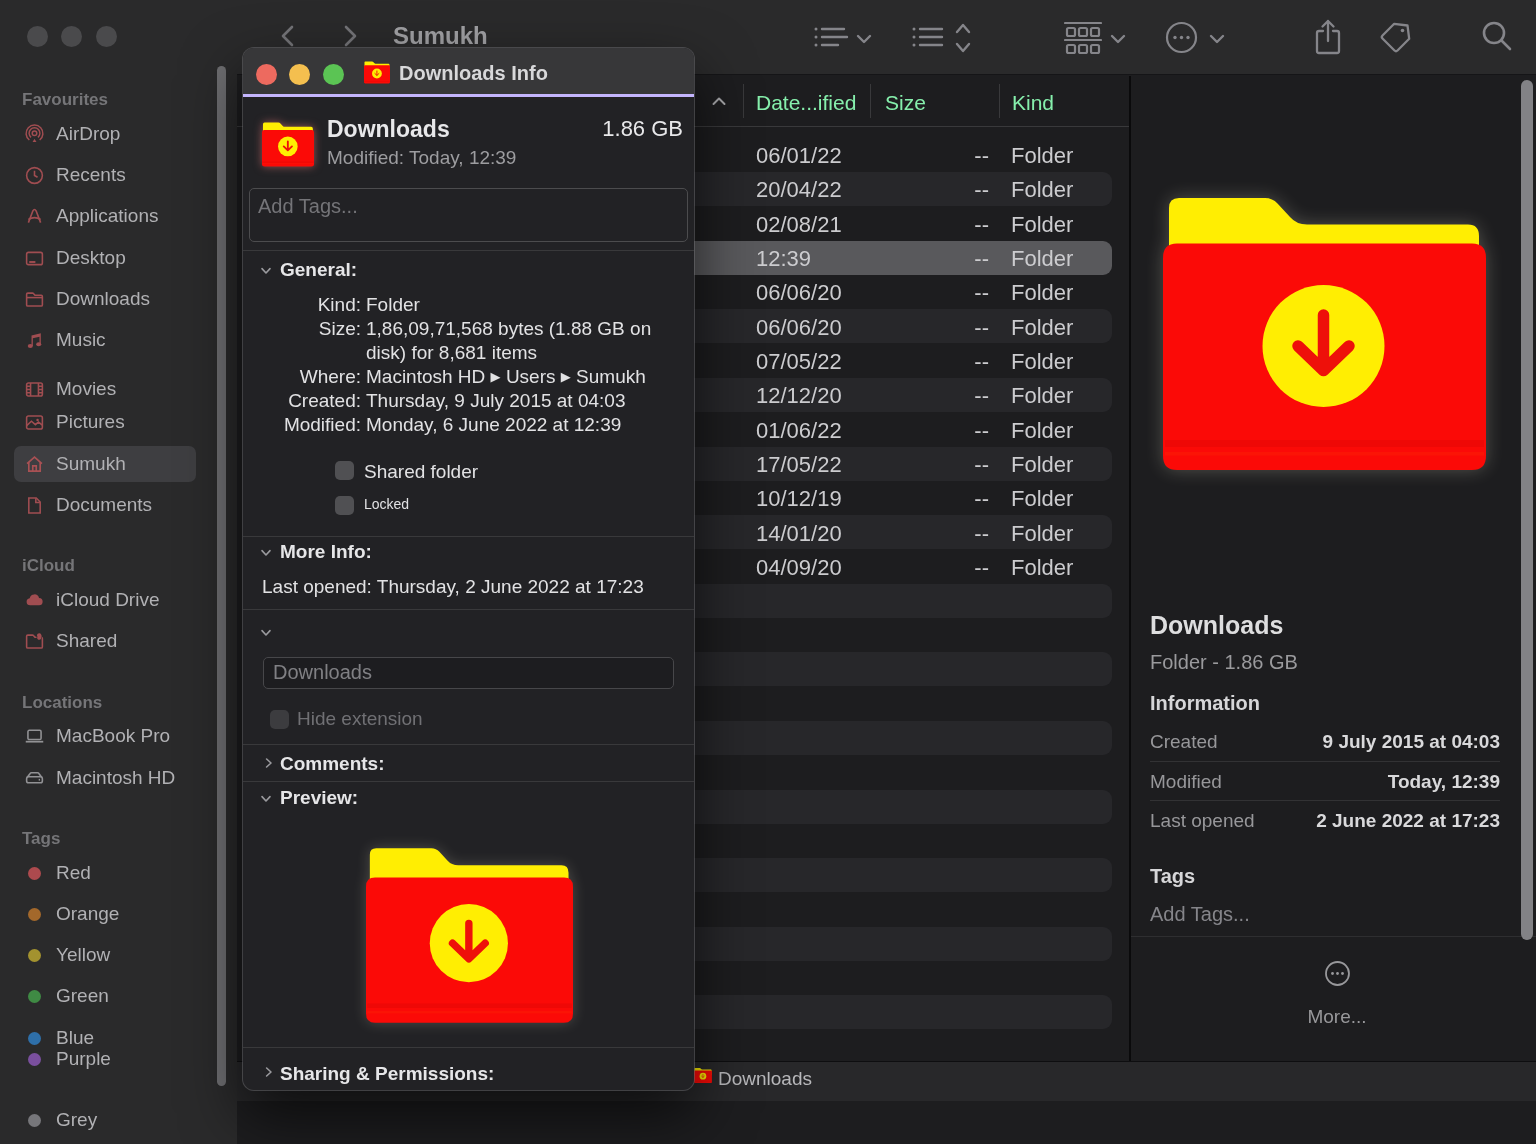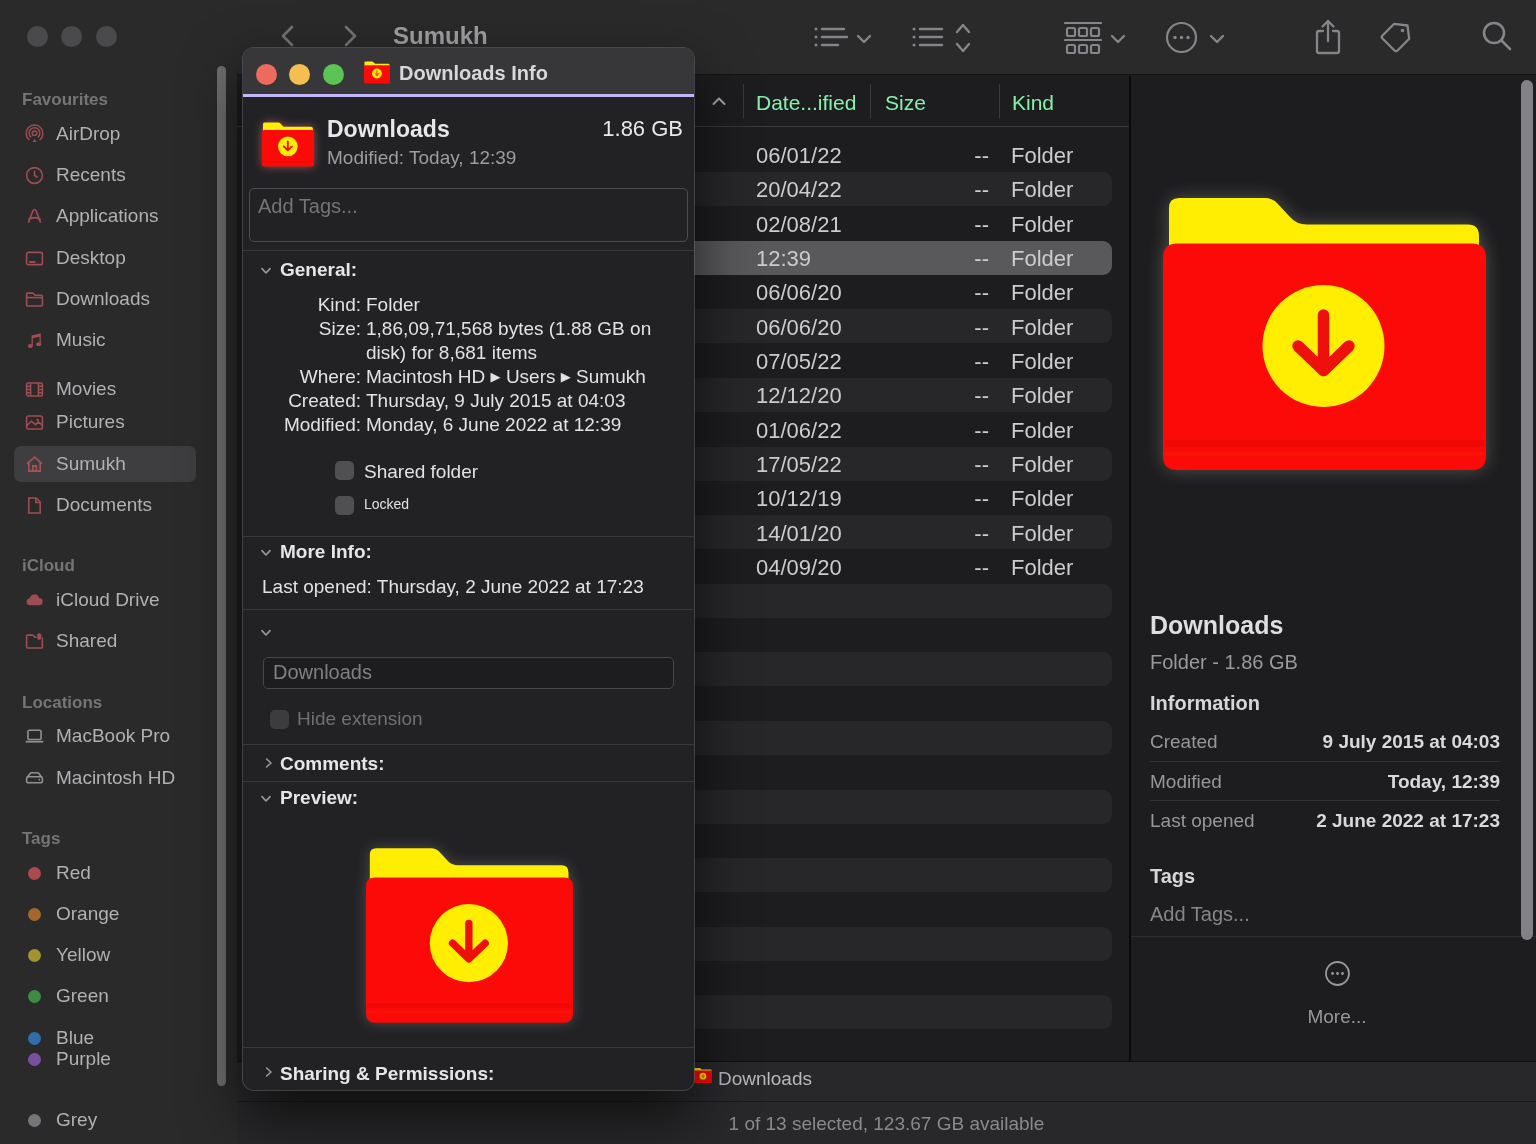--- a/index.html
+++ b/index.html
@@ -448,23 +448,20 @@
         <circle cx="18.5" cy="13.5" r="1.4" fill="#98989b" stroke="none"></circle>
       </svg>
     <div class="abs" style="left:0px; top:930px; width:412px; text-align:center; font-size:19px; color:#98989b;">More...</div>
   </div>
   <div id="pathbar" class="abs">
     <svg class="abs" style="left:457px; top:6px;" width="18" height="15" viewBox="0 0 323 272">
         <use href="#redfolder"></use>
       </svg>
     <div class="abs" style="left:481px; top:6px; font-size:19px; color:#b8b8bb;">Downloads</div>
   </div>
-  <div id="statusbar" class="abs">
-    <div class="abs" style="left:0; top:11px; width:1299px; text-align:center; font-size:19px; color:#8a8a8e;">1 of 13 selected, 123.67 GB available</div>
-  </div>
   <div id="rscroll" class="abs"></div>
 
   <div id="iw" class="abs">
     <div id="iwtitle">
       <div class="abs" style="left:12.5px; top:15.5px; width:21px; height:21px; border-radius:50%; background:#ed6a5f;"></div>
       <div class="abs" style="left:45.5px; top:15.5px; width:21px; height:21px; border-radius:50%; background:#f4bf4f;"></div>
       <div class="abs" style="left:79.5px; top:15.5px; width:21px; height:21px; border-radius:50%; background:#5bc454;"></div>
       <svg class="abs" style="left:121px; top:13px;" width="26" height="23" viewBox="0 0 323 272">
           <use href="#redfolder"></use>
         </svg>

